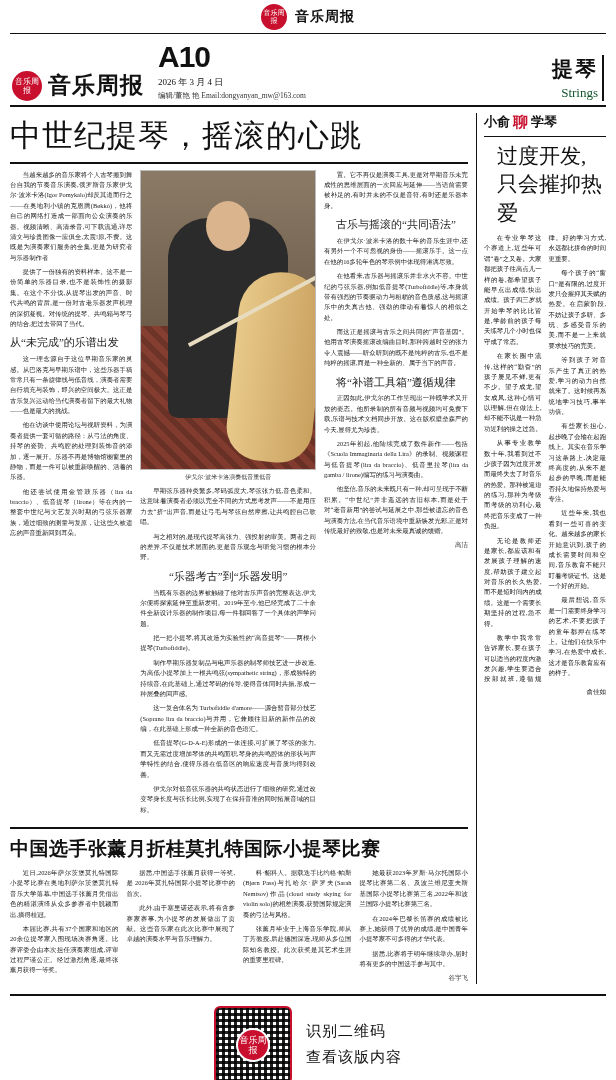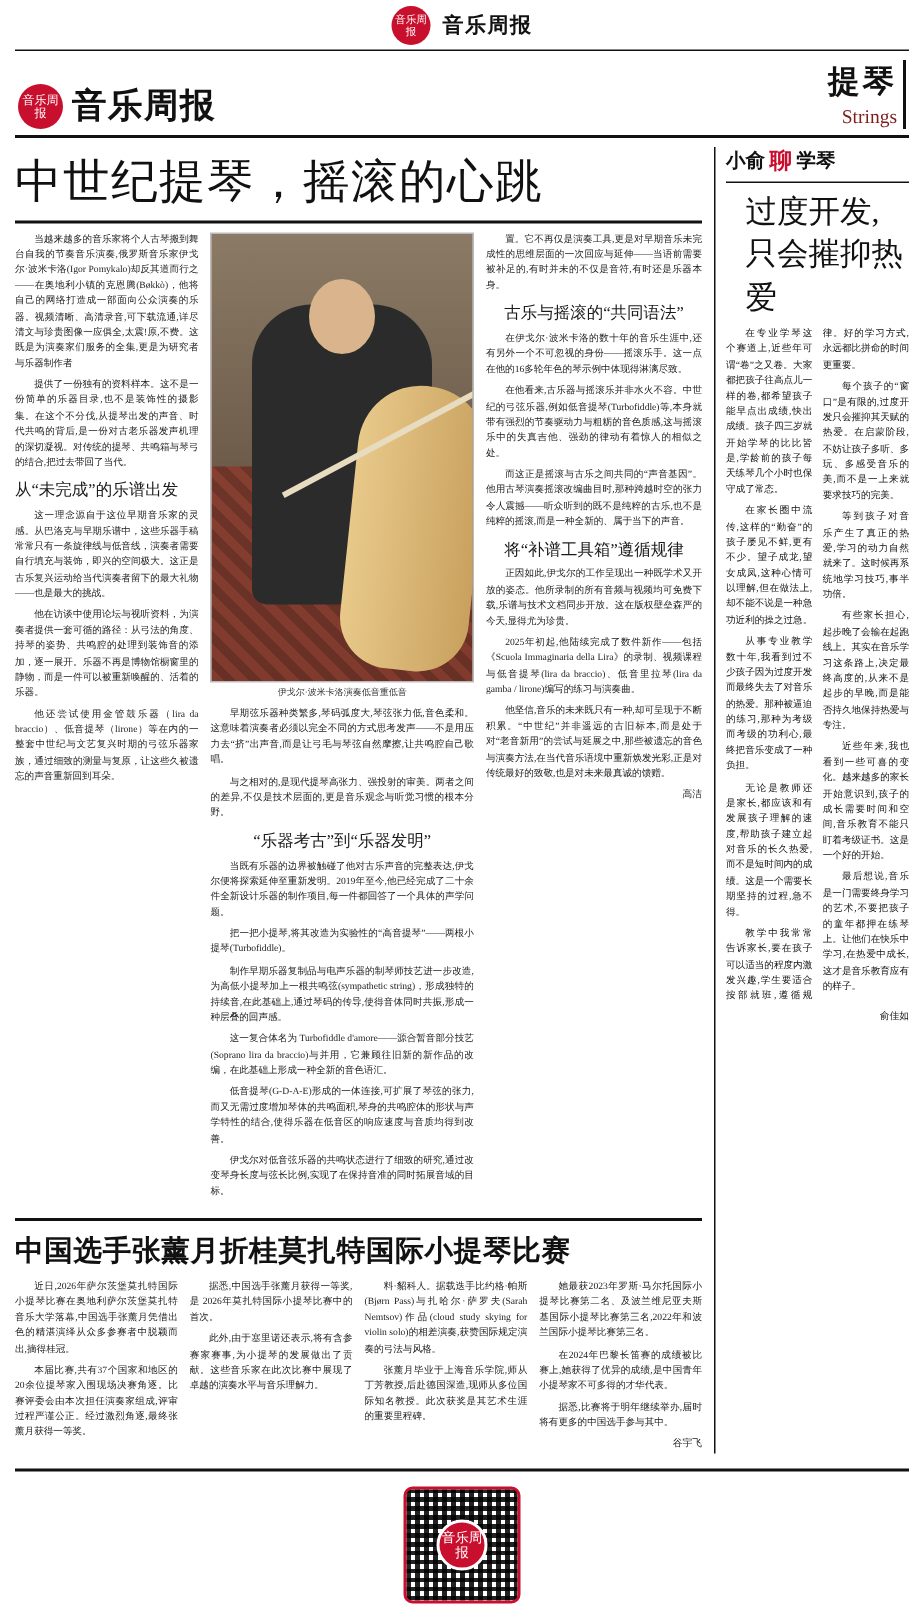--- a/index.html
+++ b/index.html
@@ -43,21 +43,21 @@
     font-size: 8px; line-height: 9px; text-align:center;
   }
   .brand-name { font-size: 23px; font-weight: bold; letter-spacing: 1px; }
 
   .header-mid { flex: 1; padding-left: 14px; }
   .pagenum { font-size: 30px; font-weight: bold; font-family:"Liberation Sans",sans-serif; letter-spacing:-1px;}
   .datestr { font-size: 9px; margin-top: 2px; }
   .editorline { font-size: 7.5px; color:#333; margin-top: 2px; }
   .header-right { text-align: right; padding-right: 4px; border-right: 2px solid #111; padding-left:16px;}
   .sec-cn { font-size: 21px; font-weight: bold; letter-spacing: 2px; }
-  .sec-en { font-size: 13px; color:#7f1d1d; margin-top: 2px; font-family:"Liberation Serif",serif;}
+  .sec-en { font-size: 13px; color:#14532d; margin-top: 2px; font-family:"Liberation Serif",serif;}
 
   
   .main {
     display: flex;
     margin-top: 6px;
   }
   .left-col { width: 466px; padding-right: 8px; }
   .right-col { width: 130px; border-left: 1px solid #111; padding-left: 7px; }
 
   
@@ -142,20 +142,25 @@
 
   <div class="top-strip">
     <div class="seal">音乐周报</div>
     <div class="top-title">音乐周报</div>
   </div>
 
   <div class="header">
     <div class="brand-wrap">
       <div class="brand-seal">音乐周报</div>
       <div class="brand-name">音乐周报</div>
+    </div>
+    <div class="header-mid">
+      <div class="pagenum">A10</div>
+      <div class="datestr">2026 年 3 月 4 日</div>
+      <div class="editorline">编辑/董艳 艳 Email:dongyanyan_mw@163.com</div>
     </div>
     <div class="header-right">
       <div class="sec-cn">提琴</div>
       <div class="sec-en">Strings</div>
     </div>
   </div>
 
   <div class="main">
 
     <div class="left-col">
@@ -256,15 +261,19 @@
       </div>
       <div class="sign">俞佳如</div>
     </div>
 
   </div>
 
   <div class="footer">
     <div class="qr">
       <div class="qseal">音乐周报</div>
     </div>
+    <div class="footer-text">
+      <div>识别二维码</div>
+      <div>查看该版内容</div>
+    </div>
   </div>
 
 </div>
 
 </body></html>

